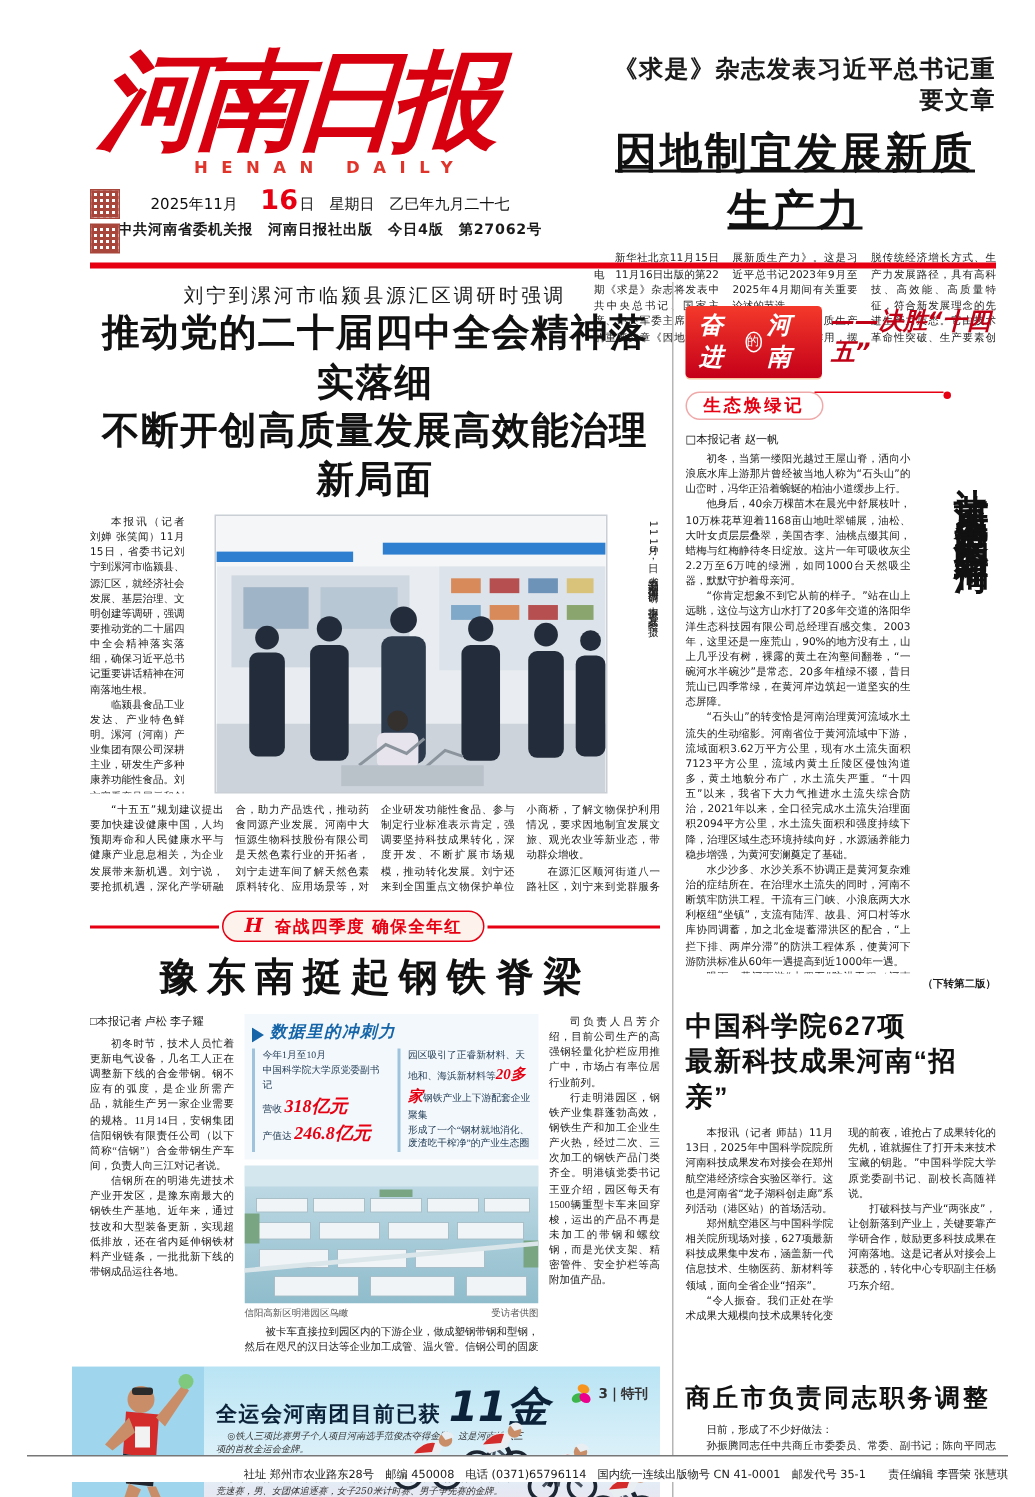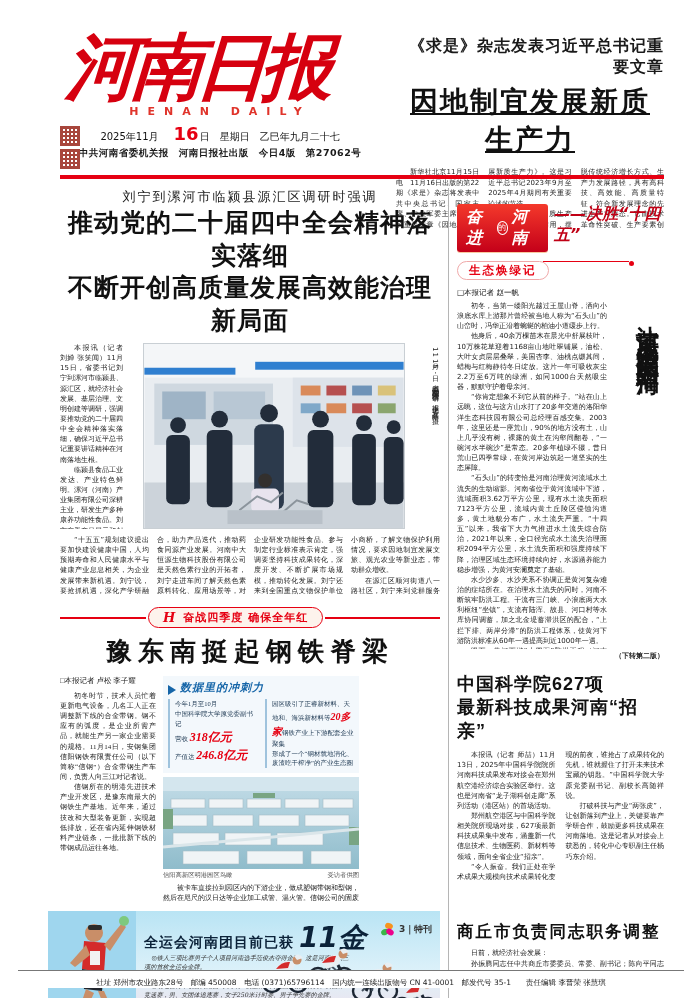--- a/index.html
+++ b/index.html
@@ -99,22 +99,22 @@
             color:#111;margin:6px auto 0;height:340px;text-align:left;
             font-family:"Liberation Sans",sans-serif;}
   .fj-turn{text-align:right;font-size:7px;font-weight:bold;margin-top:2px;}
   .cas{margin-top:12px;}
   .cas-headline{font-size:18px;line-height:1.3;letter-spacing:1px;color:#111;}
   .cas-body{margin-top:7px;font-size:7px;line-height:1.45;column-count:2;column-gap:10px;height:158px;overflow:hidden;}
   .sq{margin-top:13px;}
   .sq-headline{font-size:16.5px;letter-spacing:2px;color:#111;}
   .sq-body{margin-top:5px;font-size:7px;line-height:1.5;}
   
-  .footer{position:absolute;left:18px;right:6px;bottom:10px;border-top:1px solid #777;
-          text-align:center;font-size:7.5px;color:#222;padding-top:7px;background:#fff;}
+  .footer{position:absolute;left:18px;right:18px;bottom:10px;border-top:1px solid #777;
+          text-align:right;font-size:7.5px;color:#222;padding-top:7px;background:#fff;}
 </style>
 </head>
 <body>
 
 <div class="sheet">
 <div class="page">
 
   <div class="masthead">
     <div class="mh-left">
       <div class="brand">河南日报</div>
@@ -273,20 +273,24 @@
             <path d="M0 70 L196 52" stroke="#dbe6ea" stroke-width="3" fill="none"></path>
           </svg>
           <div class="cap-row">
             <span>信阳高新区明港园区鸟瞰</span>
             <span>受访者供图</span>
           </div>
           <div class="steel-center-text just paras">
                 <p>被卡车直接拉到园区内的下游企业，做成塑钢带钢和型钢，然后在咫尺的汉日达等企业加工成管、温火管。信钢公司的固废处理区内的企业科创公司磨成超细粉，成为混凝土原料……生产过程环环相扣，园区内这些企业进行着钢铁加工的“接力赛”。</p>
               </div>
         </div>
+        <div class="steel-colR just paras">
+              <p>司负责人吕芳介绍，目前公司生产的高强钢轻量化护栏应用推广中，市场占有率位居行业前列。</p>
+              <p>行走明港园区，钢铁产业集群蓬勃高效，钢铁生产和加工企业生产火热，经过二次、三次加工的钢铁产品门类齐全。明港镇党委书记王亚介绍，园区每天有1500辆重型卡车来回穿梭，运出的产品不再是未加工的带钢和螺纹钢，而是光伏支架、精密管件、安全护栏等高附加值产品。</p>
+            </div>
       </div>
 
       <div class="banner">
         <svg class="athlete" viewBox="0 0 88 118" xmlns="http://www.w3.org/2000/svg">
           <rect width="88" height="118" fill="#9fd6ee"></rect>
           <rect y="96" width="88" height="22" fill="#e8d8b8"></rect>
           <circle cx="46" cy="22" r="9" fill="#c98e68"></circle>
           <rect x="40" y="14" width="14" height="5" rx="2" fill="#2b2b2b"></rect>
           <path d="M36 30 L58 32 L56 62 L34 58 Z" fill="#d42b2b"></path>
           <rect x="42" y="40" width="10" height="14" fill="#f2f2f2"></rect>
@@ -378,21 +382,21 @@
               <p>本报讯（记者 师喆）11月13日，2025年中国科学院院所河南科技成果发布对接会在郑州航空港经济综合实验区举行。这也是河南省“龙子湖科创走廊”系列活动（港区站）的首场活动。</p>
               <p>郑州航空港区与中国科学院相关院所现场对接，627项最新科技成果集中发布，涵盖新一代信息技术、生物医药、新材料等领域，面向全省企业“招亲”。</p>
               <p>“令人振奋。我们正处在学术成果大规模向技术成果转化变现的前夜，谁抢占了成果转化的先机，谁就握住了打开未来技术宝藏的钥匙。”中国科学院大学原党委副书记、副校长高随祥说。</p>
               <p>打破科技与产业“两张皮”，让创新落到产业上，关键要靠产学研合作，鼓励更多科技成果在河南落地。这是记者从对接会上获悉的，转化中心专职副主任杨巧东介绍。</p>
             </div>
       </div>
 
       <div class="sq">
         <div class="sq-headline hei">商丘市负责同志职务调整</div>
         <div class="sq-body just paras">
-              <p>日前，就经济社会发展：</p>
+              <p>日前，形成了不少好做法：</p>
               <p>孙振腾同志任中共商丘市委委员、常委、副书记；陈向平同志不再担任中共商丘市委副书记、常委、委员。</p>
             </div>
       </div>
     </div>
   </div>
 
   <div class="footer">社址 郑州市农业路东28号　邮编 450008　电话 (0371)65796114　国内统一连续出版物号 CN 41-0001　邮发代号 35-1　　责任编辑 李晋荣 张慧琪</div>
 </div>
 </div>
 

